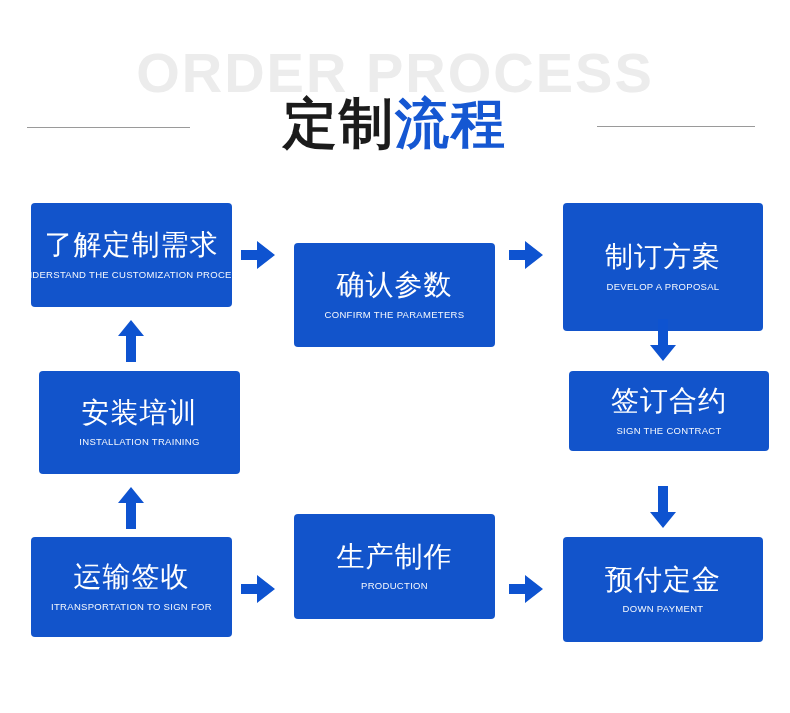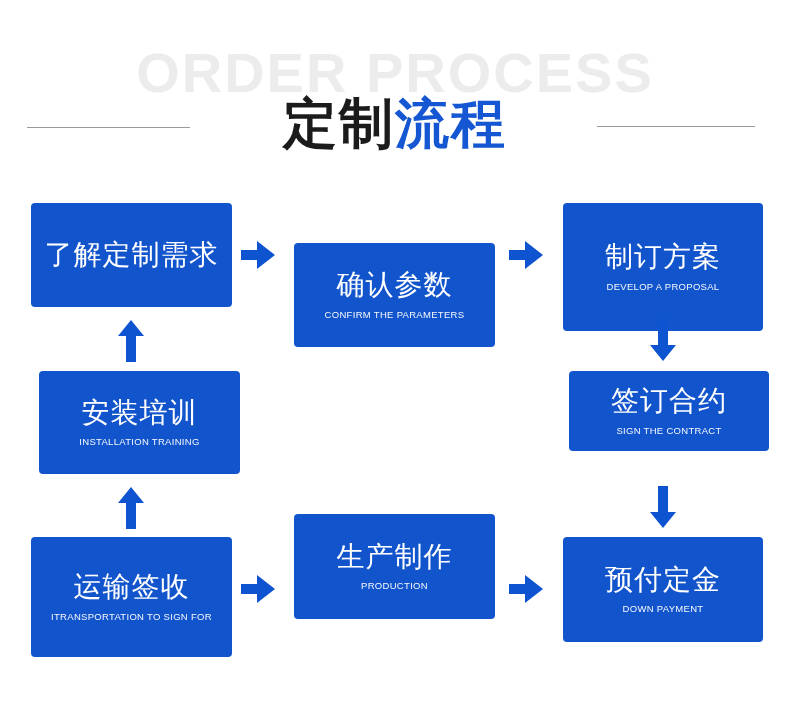--- a/index.html
+++ b/index.html
@@ -74,21 +74,21 @@
     color: rgba(255,255,255,0.96);
     white-space: nowrap;
   }
 
   
   .step.s0 { left: 31px;  top: 203px; width: 201px; height: 104px; }
   .step.s1 { left: 294px; top: 203px; width: 201px; height: 104px; margin-top: 40px; }
   .step.s2 { left: 563px; top: 203px; width: 200px; height: 128px; }
   .step.s3 { left: 39px;  top: 371px; width: 201px; height: 103px; }
   .step.s4 { left: 569px; top: 371px; width: 200px; height: 80px; }
-  .step.s5 { left: 31px;  top: 537px; width: 201px; height: 120px; }
+  .step.s5 { left: 31px;  top: 537px; width: 201px; height: 100px; }
   .step.s6 { left: 294px; top: 514px; width: 201px; height: 105px; }
   .step.s7 { left: 563px; top: 537px; width: 200px; height: 105px; }
 
   
   .arrow { position: absolute; line-height: 0; }
   .arrow svg polygon { fill: #0e53d0; }
   .arrow.r1 { left: 241px; top: 240px; }
   .arrow.r2 { left: 509px; top: 240px; }
   .arrow.r3 { left: 241px; top: 574px; }
   .arrow.r4 { left: 509px; top: 574px; }
@@ -102,20 +102,21 @@
 
 <div class="page">
 
   <div class="watermark">ORDER PROCESS</div>
   <h1 class="page-title"><span class="title-black">定制</span><span class="title-accent">流程</span></h1>
   <div class="divider left"></div>
   <div class="divider right"></div>
 
   <div class="step s0">
     <div class="step-title">了解定制需求</div>
+    <div class="step-sub">UNDERSTAND THE CUSTOMIZATION PROCESS</div>
   </div>
   <div class="step s1">
     <div class="step-title">确认参数</div>
     <div class="step-sub">CONFIRM THE PARAMETERS</div>
   </div>
   <div class="step s2">
     <div class="step-title">制订方案</div>
     <div class="step-sub">DEVELOP A PROPOSAL</div>
   </div>
   <div class="step s3">

